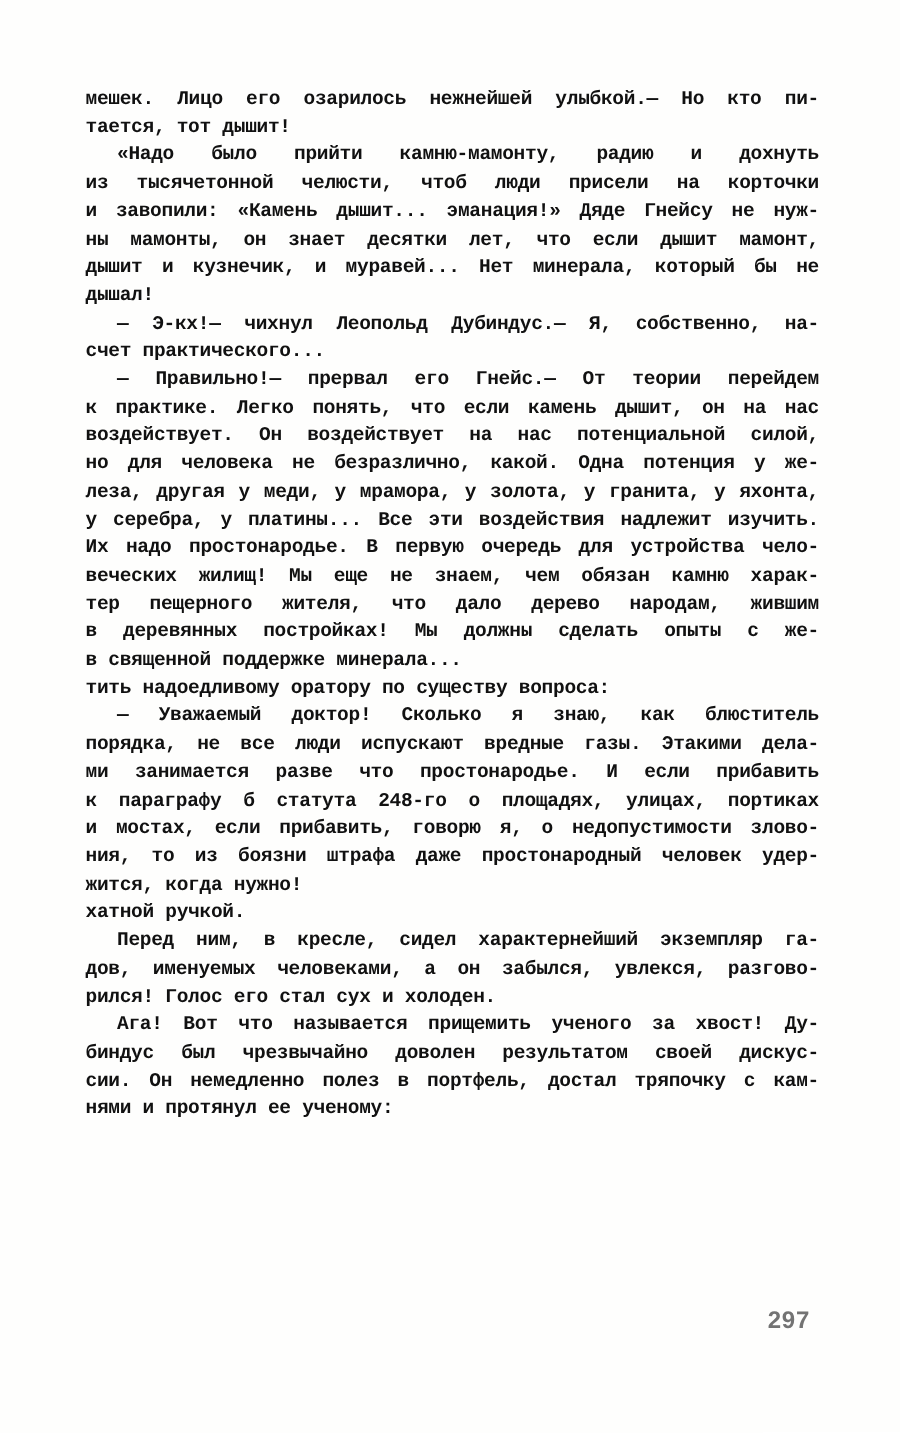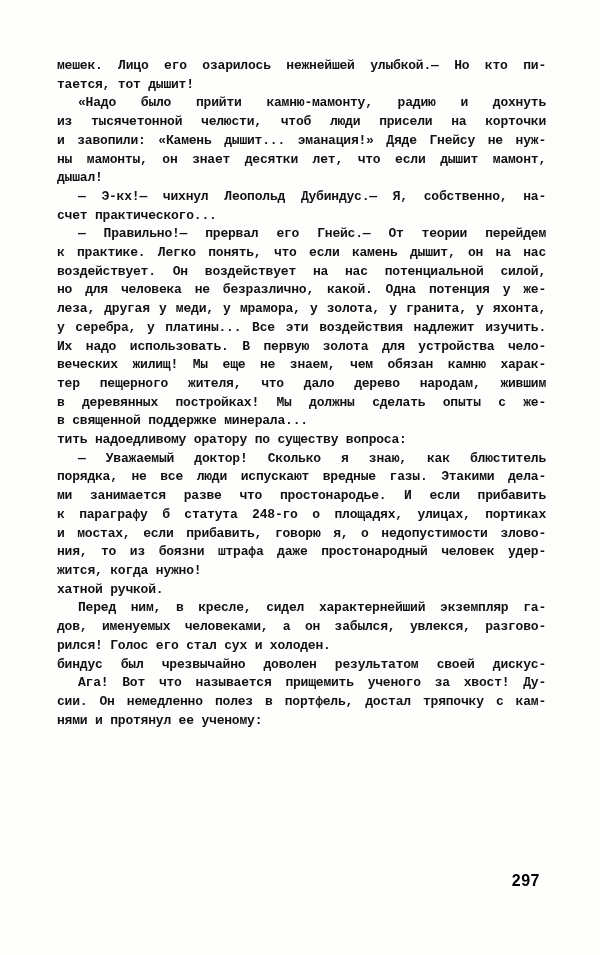--- a/index.html
+++ b/index.html
@@ -53,45 +53,46 @@
 <body>
 
 <div class="page" style="background: rgb(254, 254, 253);">
   <div class="text-block" style="color: rgb(17, 17, 17);">
       <div class="line">мешек. Лицо его озарилось нежнейшей улыбкой.— Но кто пи-</div>
       <div class="line last">тается, тот дышит!</div>
       <div class="line indent">«Надо было прийти камню-мамонту, радию и дохнуть</div>
       <div class="line">из тысячетонной челюсти, чтоб люди присели на корточки</div>
       <div class="line">и завопили: «Камень дышит... эманация!» Дяде Гнейсу не нуж-</div>
       <div class="line">ны мамонты, он знает десятки лет, что если дышит мамонт,</div>
+      <div class="line">дышит и кузнечик, и муравей... Нет минерала, который бы не</div>
       <div class="line last">дышал!</div>
       <div class="line indent">— Э-кх!— чихнул Леопольд Дубиндус.— Я, собственно, на-</div>
       <div class="line last">счет практического...</div>
       <div class="line indent">— Правильно!— прервал его Гнейс.— От теории перейдем</div>
       <div class="line">к практике. Легко понять, что если камень дышит, он на нас</div>
       <div class="line">воздействует. Он воздействует на нас потенциальной силой,</div>
       <div class="line">но для человека не безразлично, какой. Одна потенция у же-</div>
       <div class="line">леза, другая у меди, у мрамора, у золота, у гранита, у яхонта,</div>
       <div class="line">у серебра, у платины... Все эти воздействия надлежит изучить.</div>
-      <div class="line">Их надо использовать. В первую золота для устройства чело-</div>
+      <div class="line">Их надо простонародье. В первую очередь для устройства чело-</div>
       <div class="line">веческих жилищ! Мы еще не знаем, чем обязан камню харак-</div>
       <div class="line">тер пещерного жителя, что дало дерево народам, жившим</div>
       <div class="line">в деревянных постройках! Мы должны сделать опыты с же-</div>
       <div class="line last">в священной поддержке минерала...</div>
       <div class="line last">тить надоедливому оратору по существу вопроса:</div>
       <div class="line indent">— Уважаемый доктор! Сколько я знаю, как блюститель</div>
       <div class="line">порядка, не все люди испускают вредные газы. Этакими дела-</div>
       <div class="line">ми занимается разве что простонародье. И если прибавить</div>
       <div class="line">к параграфу б статута 248-го о площадях, улицах, портиках</div>
       <div class="line">и мостах, если прибавить, говорю я, о недопустимости злово-</div>
       <div class="line">ния, то из боязни штрафа даже простонародный человек удер-</div>
       <div class="line last">жится, когда нужно!</div>
       <div class="line last">хатной ручкой.</div>
       <div class="line indent">Перед ним, в кресле, сидел характернейший экземпляр га-</div>
       <div class="line">дов, именуемых человеками, а он забылся, увлекся, разгово-</div>
       <div class="line last">рился! Голос его стал сух и холоден.</div>
+      <div class="line indent">Ага! Вот что называется прищемить ученого за хвост! Ду-</div>
       <div class="line">биндус был чрезвычайно доволен результатом своей дискус-</div>
-      <div class="line indent">Ага! Вот что называется прищемить ученого за хвост! Ду-</div>
       <div class="line">сии. Он немедленно полез в портфель, достал тряпочку с кам-</div>
       <div class="line last">нями и протянул ее ученому:</div>
     </div>
-  <div class="page-number" style="color: #000000;">297</div>
+  <div class="page-number" style="color: #737373;">297</div>
 </div>
 
 </body></html>

